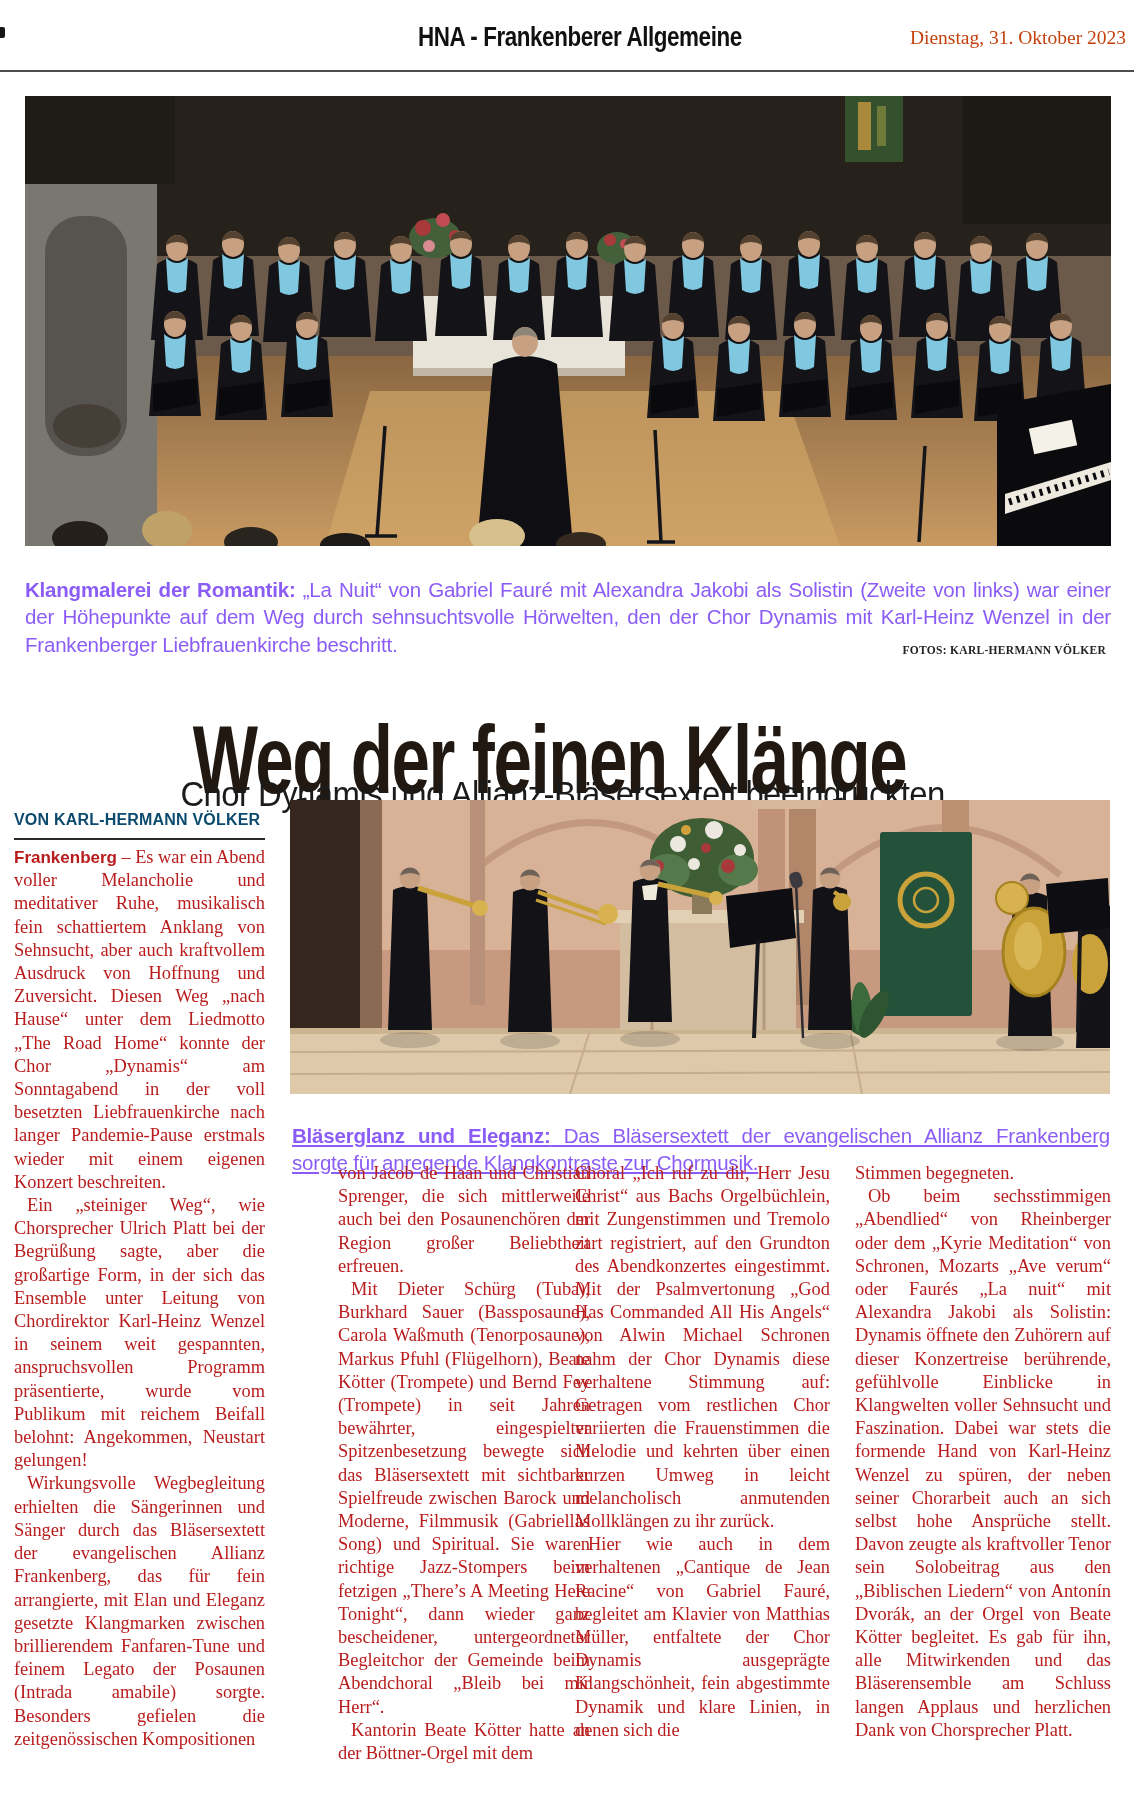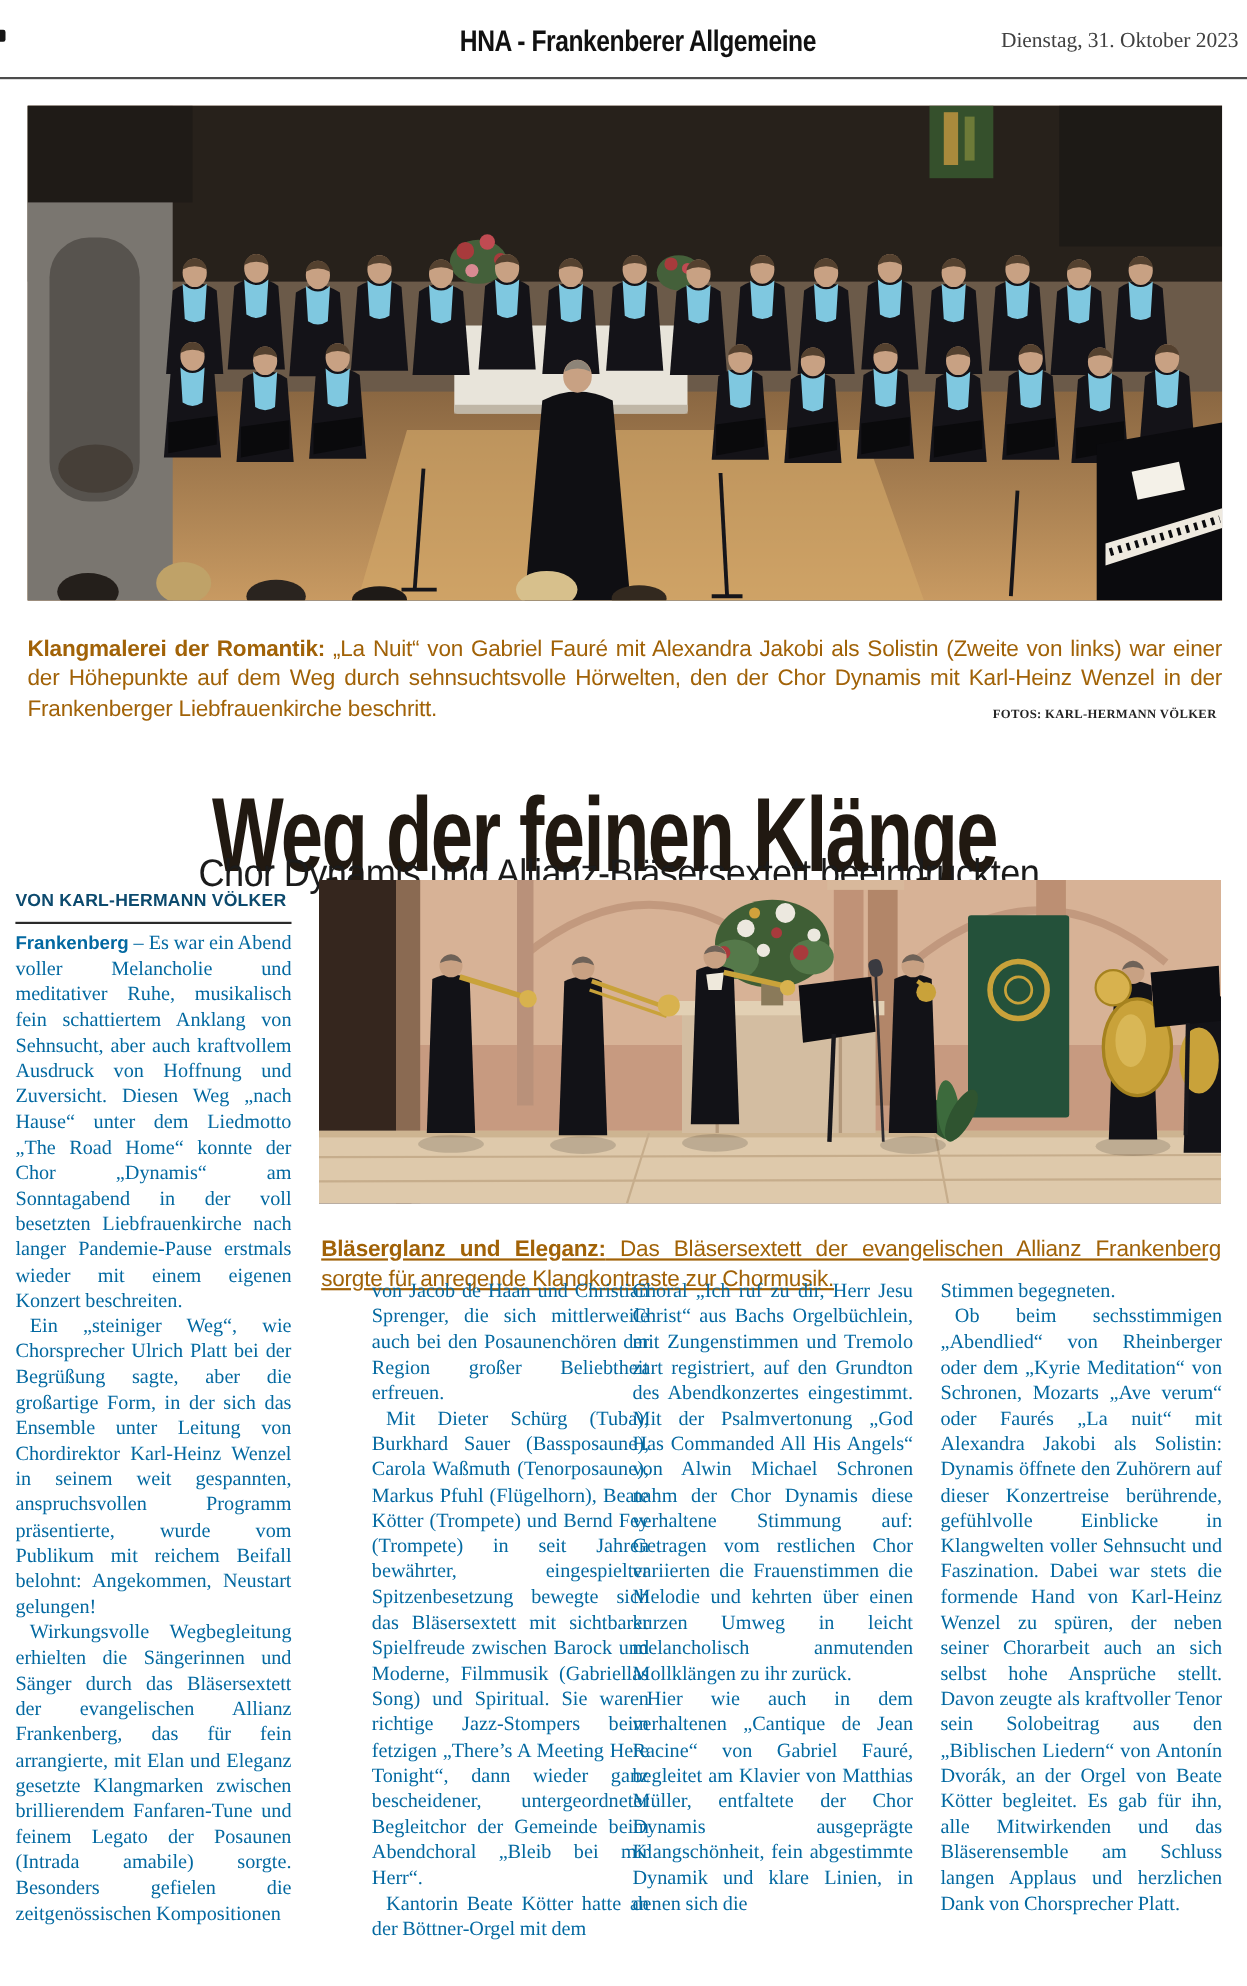--- a/index.html
+++ b/index.html
@@ -3,49 +3,49 @@
 <meta charset="utf-8">
 <style>
   html,body{margin:0;padding:0;background:#ffffff;}
   .page{position:relative;width:1134px;height:1805px;background:#fff;overflow:hidden;
         font-family:"Liberation Serif",serif;color:#1c1c1c;}
   
   .masthead-title{position:absolute;left:418px;top:22px;font-family:"Liberation Sans",sans-serif;
         font-weight:700;font-size:27px;letter-spacing:-0.5px;color:#111;
         transform:scaleX(0.83);transform-origin:left center;white-space:nowrap;}
   .masthead-date{position:absolute;right:8px;top:27px;font-family:"Liberation Serif",serif;
-        font-size:19.5px;color:#404040;white-space:nowrap;}
+        font-size:19.5px;color:#c2410c;white-space:nowrap;}
   .top-rule{position:absolute;left:0;top:70px;width:1134px;height:1.5px;background:#4c4c4c;}
   .scan-mark{position:absolute;left:0;top:27px;width:5px;height:11px;background:#161616;border-radius:0 2px 2px 0;}
   
   .photo{position:absolute;overflow:hidden;background:#6b5a49;}
   .photo svg{display:block;}
   #photo1{left:25px;top:96px;width:1086px;height:450px;}
   #photo2{left:290px;top:800px;width:820px;height:294px;}
   
   .caption{position:absolute;font-family:"Liberation Sans",sans-serif;font-size:20.5px;
-        line-height:27.5px;color:#a16207;text-align:justify;letter-spacing:-0.2px;}
+        line-height:27.5px;color:#8b5cf6;text-align:justify;letter-spacing:-0.2px;}
   .caption b{font-weight:700;}
   #caption1{left:25px;top:555px;width:1086px;}
   #caption2{left:292px;top:1101px;width:818px;text-decoration:underline;}
   .credit{position:absolute;right:28px;top:644px;font-family:Liberation Serif, serif;
         font-size:11.5px;font-weight:700;color:#232323;letter-spacing:0.3px;padding-left:33px;}
   
   .headline{position:absolute;left:0;top:646px;width:1134px;text-align:center;
         font-family:"Liberation Sans",sans-serif;font-weight:700;font-size:96px;line-height:100px;
         color:#211911;letter-spacing:-2px;transform:scaleX(0.72);transform-origin:44.5% center;white-space:nowrap;}
   .subheadline{position:absolute;left:0;top:744px;width:1134px;text-align:center;
         font-family:"Liberation Sans",sans-serif;font-weight:400;font-size:35px;line-height:42px;
         color:#1b1b1b;letter-spacing:-0.6px;transform:scaleX(0.94);transform-origin:43.5% center;white-space:nowrap;}
   
   .byline{position:absolute;left:14px;top:811px;font-family:"Liberation Sans",sans-serif;
         font-weight:700;font-size:16px;letter-spacing:0.2px;color:#0c4a6e;white-space:nowrap;}
   .byline-rule{position:absolute;left:14px;top:838px;width:251px;height:1.5px;background:#2a2a2a;}
   
-  .col{position:absolute;text-align:justify;font-size:18.4px;line-height:23.2px;color:#0369a1;
+  .col{position:absolute;text-align:justify;font-size:18.4px;line-height:23.2px;color:#b91c1c;
         overflow:hidden;hyphens:auto;-webkit-hyphens:auto;word-spacing:-0.3px;}
   .col p{margin:0;}
   .col p.indent{text-indent:13px;}
   .dateline{font-family:"Liberation Sans",sans-serif;font-weight:700;font-size:17px;}
   #col1{left:14px;top:846px;width:251px;height:952px;}
   #col2{left:292px;top:1162px;width:252px;height:636px;margin-left:46px;}
   #col3{left:575px;top:1162px;width:255px;height:636px;}
   #col4{left:855px;top:1162px;width:256px;height:636px;}
 </style>
 </head>

